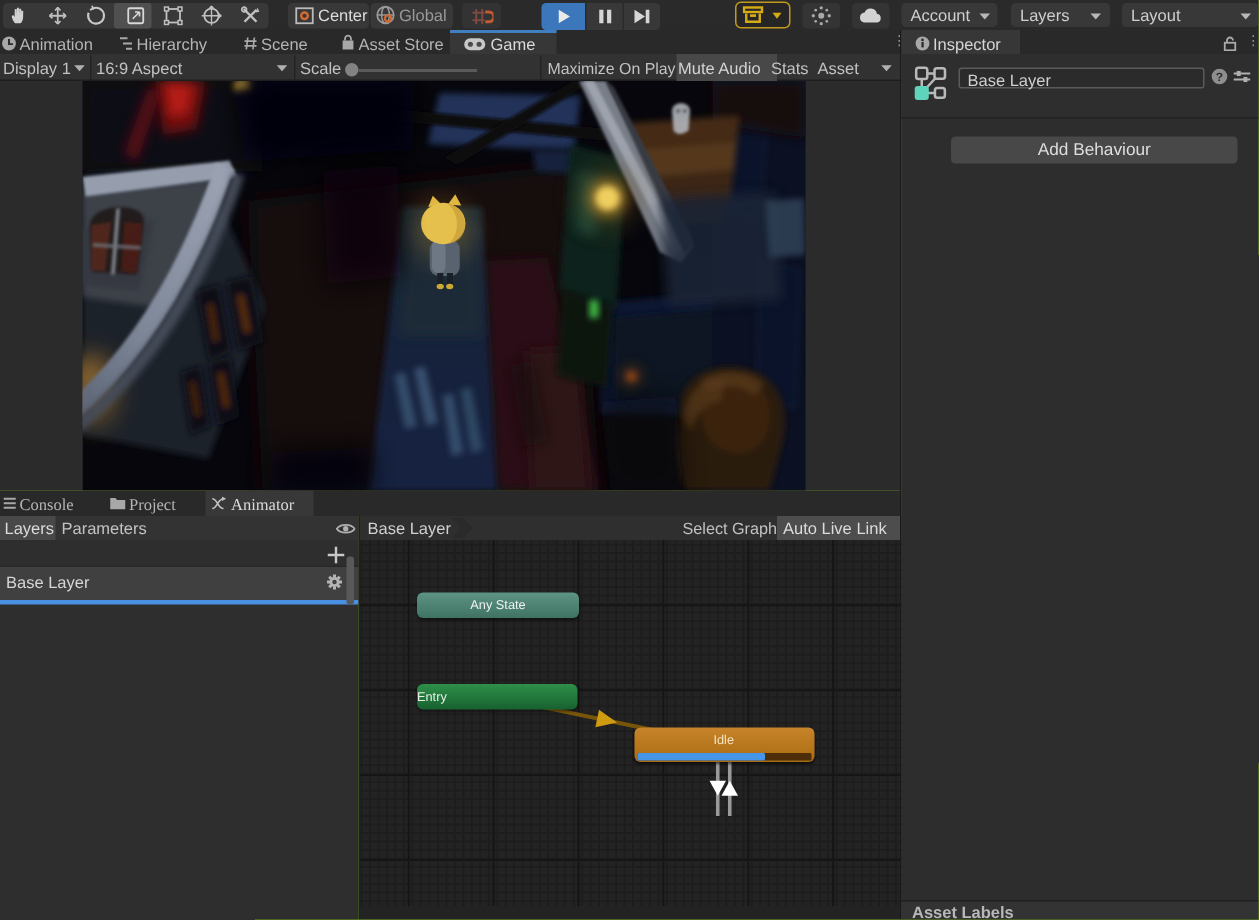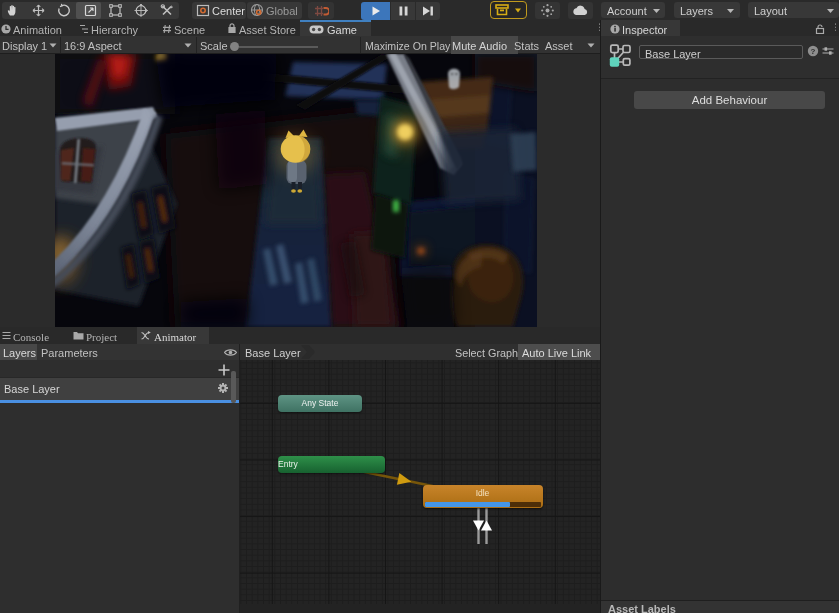--- a/index.html
+++ b/index.html
@@ -423,21 +423,21 @@
 
     <svg class="abs" style="left:0;top:16px;" width="361" height="244" viewBox="0 0 361 244">
       <line x1="86" y1="104" x2="243" y2="136.5" stroke="#77560a" stroke-width="2.6"></line>
       <path d="M158 114.2 L171.5 120.2 L158 126.2 Z" fill="#cf9b10" transform="rotate(11.7 164 120.2)"></path>
       <line x1="238.5" y1="147" x2="238.5" y2="184" stroke="#9a9a9a" stroke-width="2.4"></line>
       <line x1="246.5" y1="147" x2="246.5" y2="184" stroke="#9a9a9a" stroke-width="2.4"></line>
       <path d="M233 160.5 L244 160.5 L238.5 170.5 Z" fill="#fff"></path>
       <path d="M241 170.5 L252 170.5 L246.5 160.5 Z" fill="#fff"></path>
     </svg>
 
-    <div class="abs" style="left:38px;top:51px;width:84px;height:17px;border-radius:4px;
+    <div class="abs" style="left:38px;top:51px;width:108px;height:17px;border-radius:4px;
          background:linear-gradient(#5e9484,#3f7263);box-shadow:0 1px 2px rgba(0,0,0,0.5);
          color:#eef2f0;font-size:8.5px;text-align:center;line-height:17px;">Any State</div>
     <div class="abs" style="left:38px;top:112px;width:107px;height:17px;border-radius:4px;
          background:linear-gradient(#2e9049,#176130);box-shadow:0 1px 2px rgba(0,0,0,0.5);
          color:#e8f0e8;font-size:8.5px;text-align:left;line-height:17px;">Entry</div>
     <div class="abs" style="left:182.5px;top:141px;width:120px;height:23px;border-radius:4px;
          background:linear-gradient(#c8842a,#a96c12);box-shadow:0 1px 2px rgba(0,0,0,0.6);
          color:#f4e2c0;font-size:8.5px;text-align:center;line-height:16px;">Idle
       <div class="abs" style="left:2px;top:16.5px;width:116px;height:5px;background:#4d2e08;border-radius:1px;"></div>
       <div class="abs" style="left:2px;top:16.5px;width:85px;height:5px;background:#4596e8;border-radius:1px;"></div>

